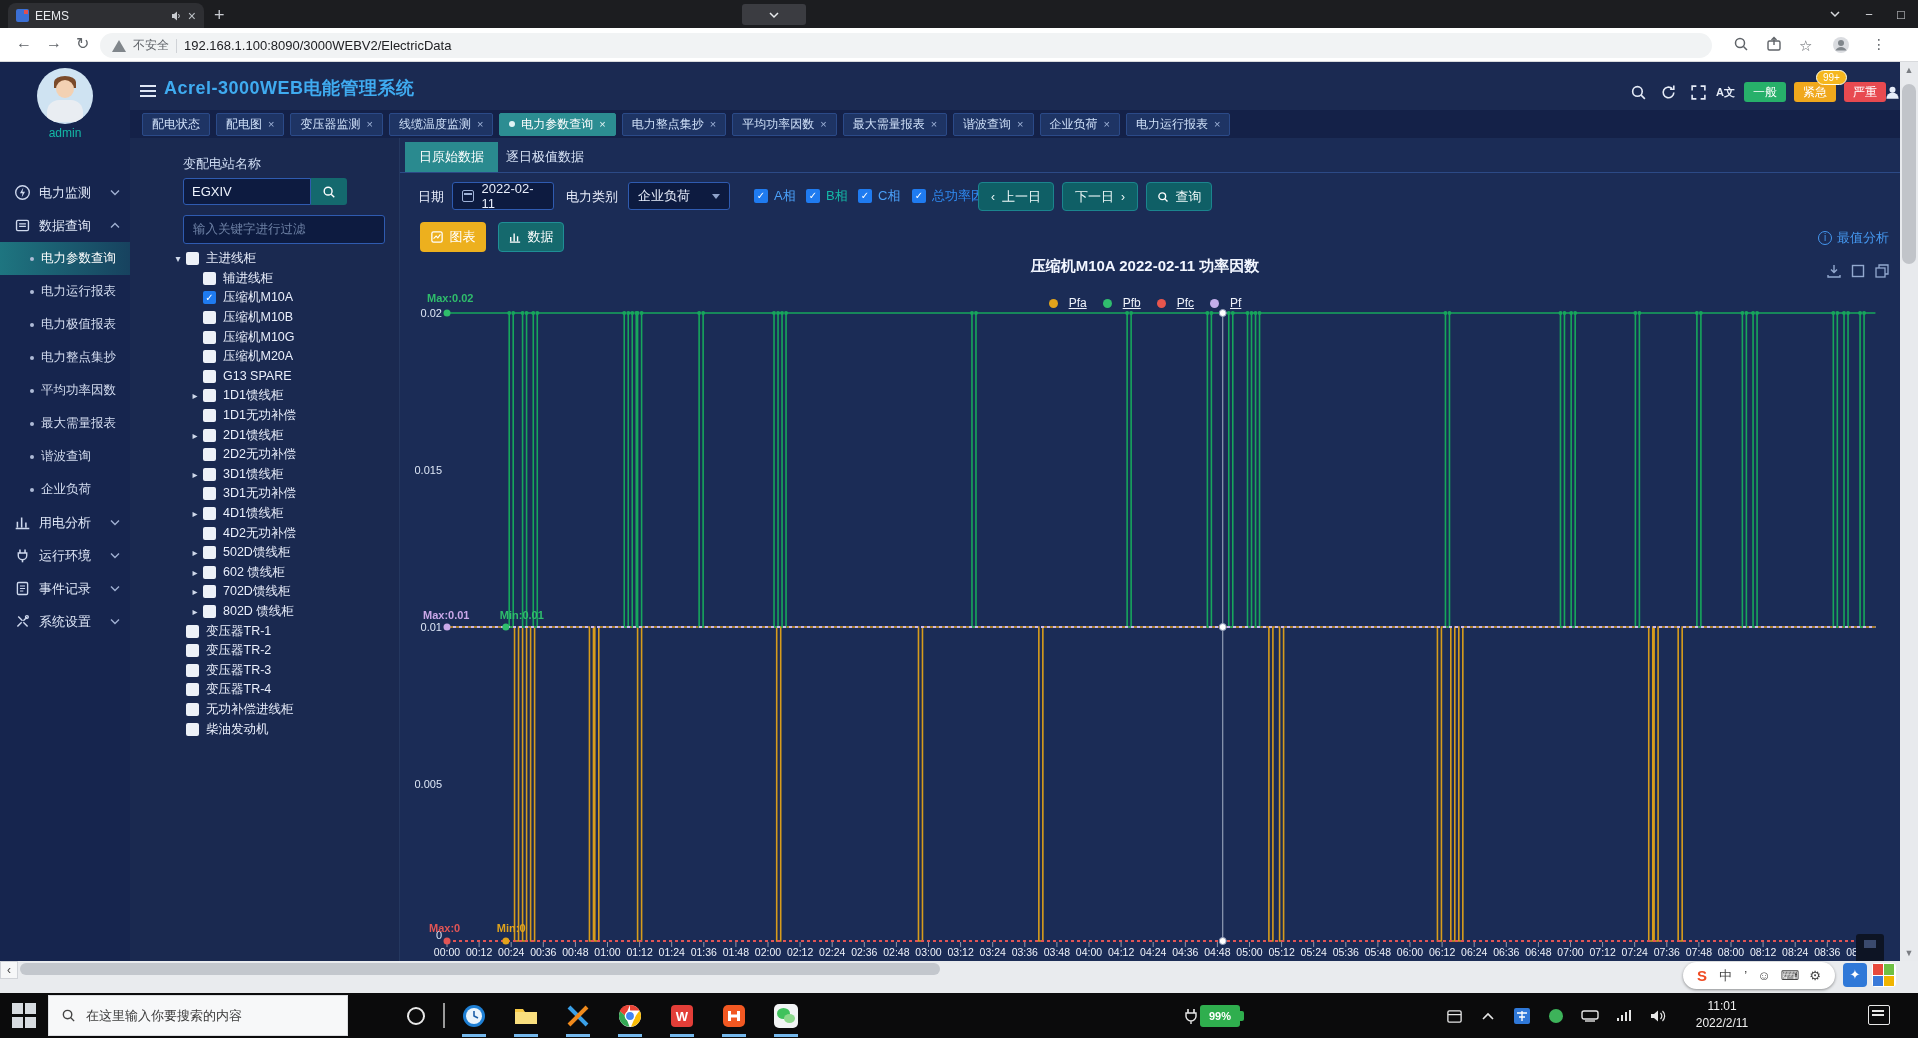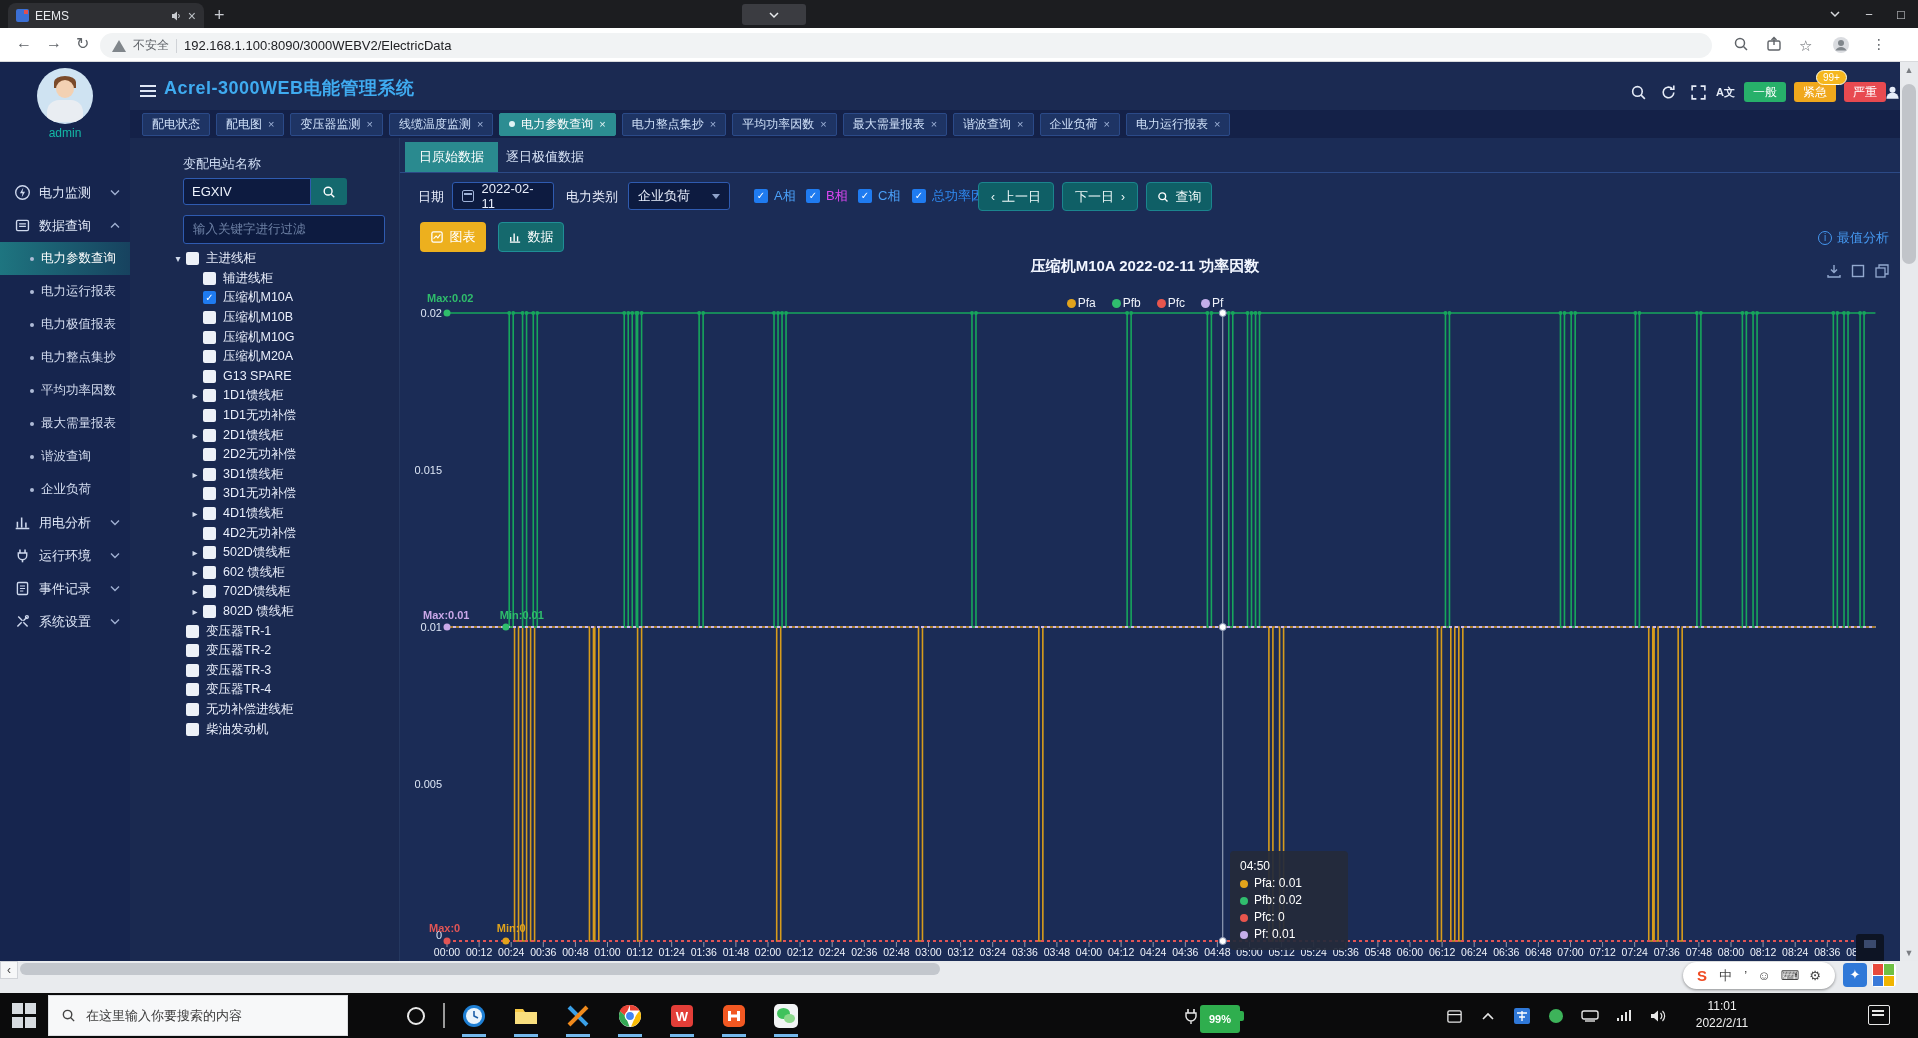--- a/index.html
+++ b/index.html
@@ -74,42 +74,42 @@
 .chevd{width:0;height:0;border-left:4px solid transparent;border-right:4px solid transparent;border-top:5px solid #8ea2c9;}
 .phase{display:flex;align-items:center;gap:6px;top:187px;}
 .phase .cbx{margin:0;width:14px;height:14px;}
 .tealbtn{top:182px;height:29px;background:#0f5f66;border:1px solid #1b858e;border-radius:4px;color:#eef8f8;font-size:13px;display:flex;align-items:center;justify-content:center;gap:7px;}
 .viewbtn{top:222px;height:30px;border-radius:4px;color:#fff;font-size:13px;display:flex;align-items:center;justify-content:center;gap:7px;}
 .analysis{top:229px;left:1818px;color:#4598f0;font-size:13px;display:flex;align-items:center;gap:5px;}
 .info-i{width:14px;height:14px;border:1px solid #4598f0;border-radius:50%;font-size:10px;line-height:12px;text-align:center;}
 .chart-title{left:400px;top:257px;width:1490px;text-align:center;color:#f2f6ff;font-size:15px;font-weight:bold;}
 .chicons{left:1826px;top:263px;display:flex;gap:8px;color:#93a9cf;}
 .legend{left:400px;top:296px;width:1490px;display:flex;justify-content:center;gap:16px;}
-.lgi{display:flex;align-items:center;gap:2px;color:#eef2fa;font-size:12px;}
+.lgi{display:flex;align-items:center;gap:11px;color:#eef2fa;font-size:12px;text-decoration:underline;}
 .lgd{width:9px;height:9px;border-radius:50%;}
 .tooltip{left:1230px;top:851px;width:118px;background:rgba(36,42,58,.93);border-radius:4px;padding:7px 10px;color:#fff;font-size:12px;line-height:17px;z-index:5;}
 .ttrow{display:flex;align-items:center;gap:6px;}
 .ttd{width:8px;height:8px;border-radius:50%;flex:none;}
 .corner-box{left:1856px;top:934px;width:28px;height:30px;background:#0d1424;border-radius:3px;}
 .corner-box:after{content:"";position:absolute;left:8px;top:6px;width:12px;height:8px;background:#3a4a6e;}
 
 .vscroll{left:1900px;top:62px;width:18px;height:899px;background:#e8eaed;}
 .vthumb{left:1902px;top:84px;width:14px;height:180px;background:#c1c4c9;border-radius:7px;}
 .varrow{left:1900px;width:18px;height:16px;color:#7a7d82;font-size:9px;text-align:center;line-height:16px;background:#e8eaed;}
 .hstrip{left:0;top:961px;width:1918px;height:32px;background:#e9ebee;}
 .hback{left:0;top:961px;width:18px;height:18px;background:#f6f7f8;border:1px solid #d0d3d8;color:#444;font-size:12px;text-align:center;line-height:16px;}
 .hthumb{left:20px;top:963px;width:920px;height:12px;background:#c3c7cd;border-radius:6px;}
 
 .taskbar{left:0;top:993px;width:1918px;height:45px;background:#0b0b0c;}
 .startbtn{left:12px;top:1003px;width:26px;height:26px;display:grid;grid-template-columns:11px 11px;grid-gap:2px;}
 .startbtn i{background:#d7dbe0;width:11px;height:11px;}
 .tsearch{left:48px;top:995px;width:300px;height:41px;background:#f7f8f9;border:1px solid #dcdee1;display:flex;align-items:center;gap:10px;padding-left:12px;color:#3b3b3b;font-size:13px;}
 .ticon{top:1002px;width:28px;height:28px;display:flex;align-items:center;justify-content:center;}
 .underline{top:1034px;width:24px;height:3px;background:#76b9ed;}
-.battery{left:1200px;top:1005px;width:40px;height:28px;background:#2fae4e;border-radius:3px;color:#fff;font-size:11px;font-weight:bold;display:flex;align-items:center;justify-content:center;}
+.battery{left:1200px;top:1005px;width:40px;height:22px;background:#2fae4e;border-radius:3px;color:#fff;font-size:11px;font-weight:bold;display:flex;align-items:center;justify-content:center;}
 .battery:after{content:"";position:absolute;right:-4px;top:6px;width:4px;height:10px;background:#2fae4e;border-radius:0 2px 2px 0;}
 .tclock{left:1680px;top:998px;width:84px;text-align:center;color:#f2f2f2;font-size:12px;line-height:17px;}
 .action-ic{left:1868px;top:1005px;width:22px;height:20px;border:1.5px solid #e8e8e8;border-radius:2px;}
 .action-ic:after{content:"";position:absolute;left:3px;top:4px;width:12px;height:1.5px;background:#e8e8e8;box-shadow:0 4px 0 #e8e8e8;}
 
 .imebar{left:1683px;top:962px;width:152px;height:27px;background:#fff;border-radius:14px;box-shadow:0 1px 3px rgba(0,0,0,.4);display:flex;align-items:center;justify-content:space-around;padding:0 8px;font-size:13px;color:#444;}
 .ime-s{color:#f04b23;font-weight:bold;font-size:15px;}
 .fsq{top:963px;width:24px;height:24px;border-radius:4px;}
 .fsq.blue{left:1843px;background:#2f78d8;color:#fff;font-size:13px;text-align:center;line-height:24px;}
 .fsq.grid{left:1872px;background:#fff;display:grid;grid-template-columns:10px 10px;grid-gap:1px;padding:1px;}
@@ -550,21 +550,21 @@
     <span>企业负荷</span>
     <span class="chevd"></span>
   </div>
   <div id="phases">
       <div class="abs phase" style="left: 754px;">
         <span class="cbx on">✓</span>
         <span style="color: rgb(74, 160, 248); font-size: 13px;">A相</span>
       </div>
       <div class="abs phase" style="left: 806px;">
         <span class="cbx on">✓</span>
-        <span style="color: #d946ef; font-size: 13px;">B相</span>
+        <span style="color: #14b8a6; font-size: 13px;">B相</span>
       </div>
       <div class="abs phase" style="left: 858px;">
         <span class="cbx on">✓</span>
         <span style="color: rgb(74, 160, 248); font-size: 13px;">C相</span>
       </div>
       <div class="abs phase" style="left: 912px;">
         <span class="cbx on">✓</span>
         <span style="color: rgb(47, 140, 245); font-size: 13px;">总功率因数</span>
       </div>
     </div>
@@ -797,39 +797,20 @@
       <circle cx="32" cy="661" r="3.5" fill="#e25555"></circle>
       <text x="14" y="652" fill="#e25555" font-size="11" font-weight="bold">Max:0</text>
       <circle cx="90.85" cy="661" r="3.5" fill="#e2a41c"></circle>
       <text x="81.85" y="652" fill="#e2a41c" font-size="11" font-weight="bold">Min:0</text>
       <line x1="807.75" y1="33" x2="807.75" y2="661" stroke="#a9b3c9" stroke-width="1"></line>
       <circle cx="807.75" cy="33" r="3.5" fill="#fff" stroke="#8d99b5"></circle>
       <circle cx="807.75" cy="347" r="3.5" fill="#fff" stroke="#8d99b5"></circle>
       <circle cx="807.75" cy="661" r="3.5" fill="#fff" stroke="#8d99b5"></circle>
     </svg>
 
-  <div class="abs tooltip" id="tooltip">
-      <div>04:50</div>
-      <div class="ttrow">
-        <span class="ttd" style="background: rgb(226, 164, 28);"></span>
-        <span>Pfa: 0.01</span>
-      </div>
-      <div class="ttrow">
-        <span class="ttd" style="background: rgb(48, 189, 110);"></span>
-        <span>Pfb: 0.02</span>
-      </div>
-      <div class="ttrow">
-        <span class="ttd" style="background: rgb(232, 85, 77);"></span>
-        <span>Pfc: 0</span>
-      </div>
-      <div class="ttrow">
-        <span class="ttd" style="background: rgb(195, 174, 234);"></span>
-        <span>Pf: 0.01</span>
-      </div>
-    </div>
   <div class="abs corner-box"></div>
 
   <div class="abs vscroll"></div>
   <div class="abs varrow" style="top:62px">▲</div>
   <div class="abs vthumb"></div>
   <div class="abs varrow" style="top:945px">▼</div>
   <div class="abs hstrip"></div>
   <div class="abs hback">‹</div>
   <div class="abs hthumb"></div>
 

